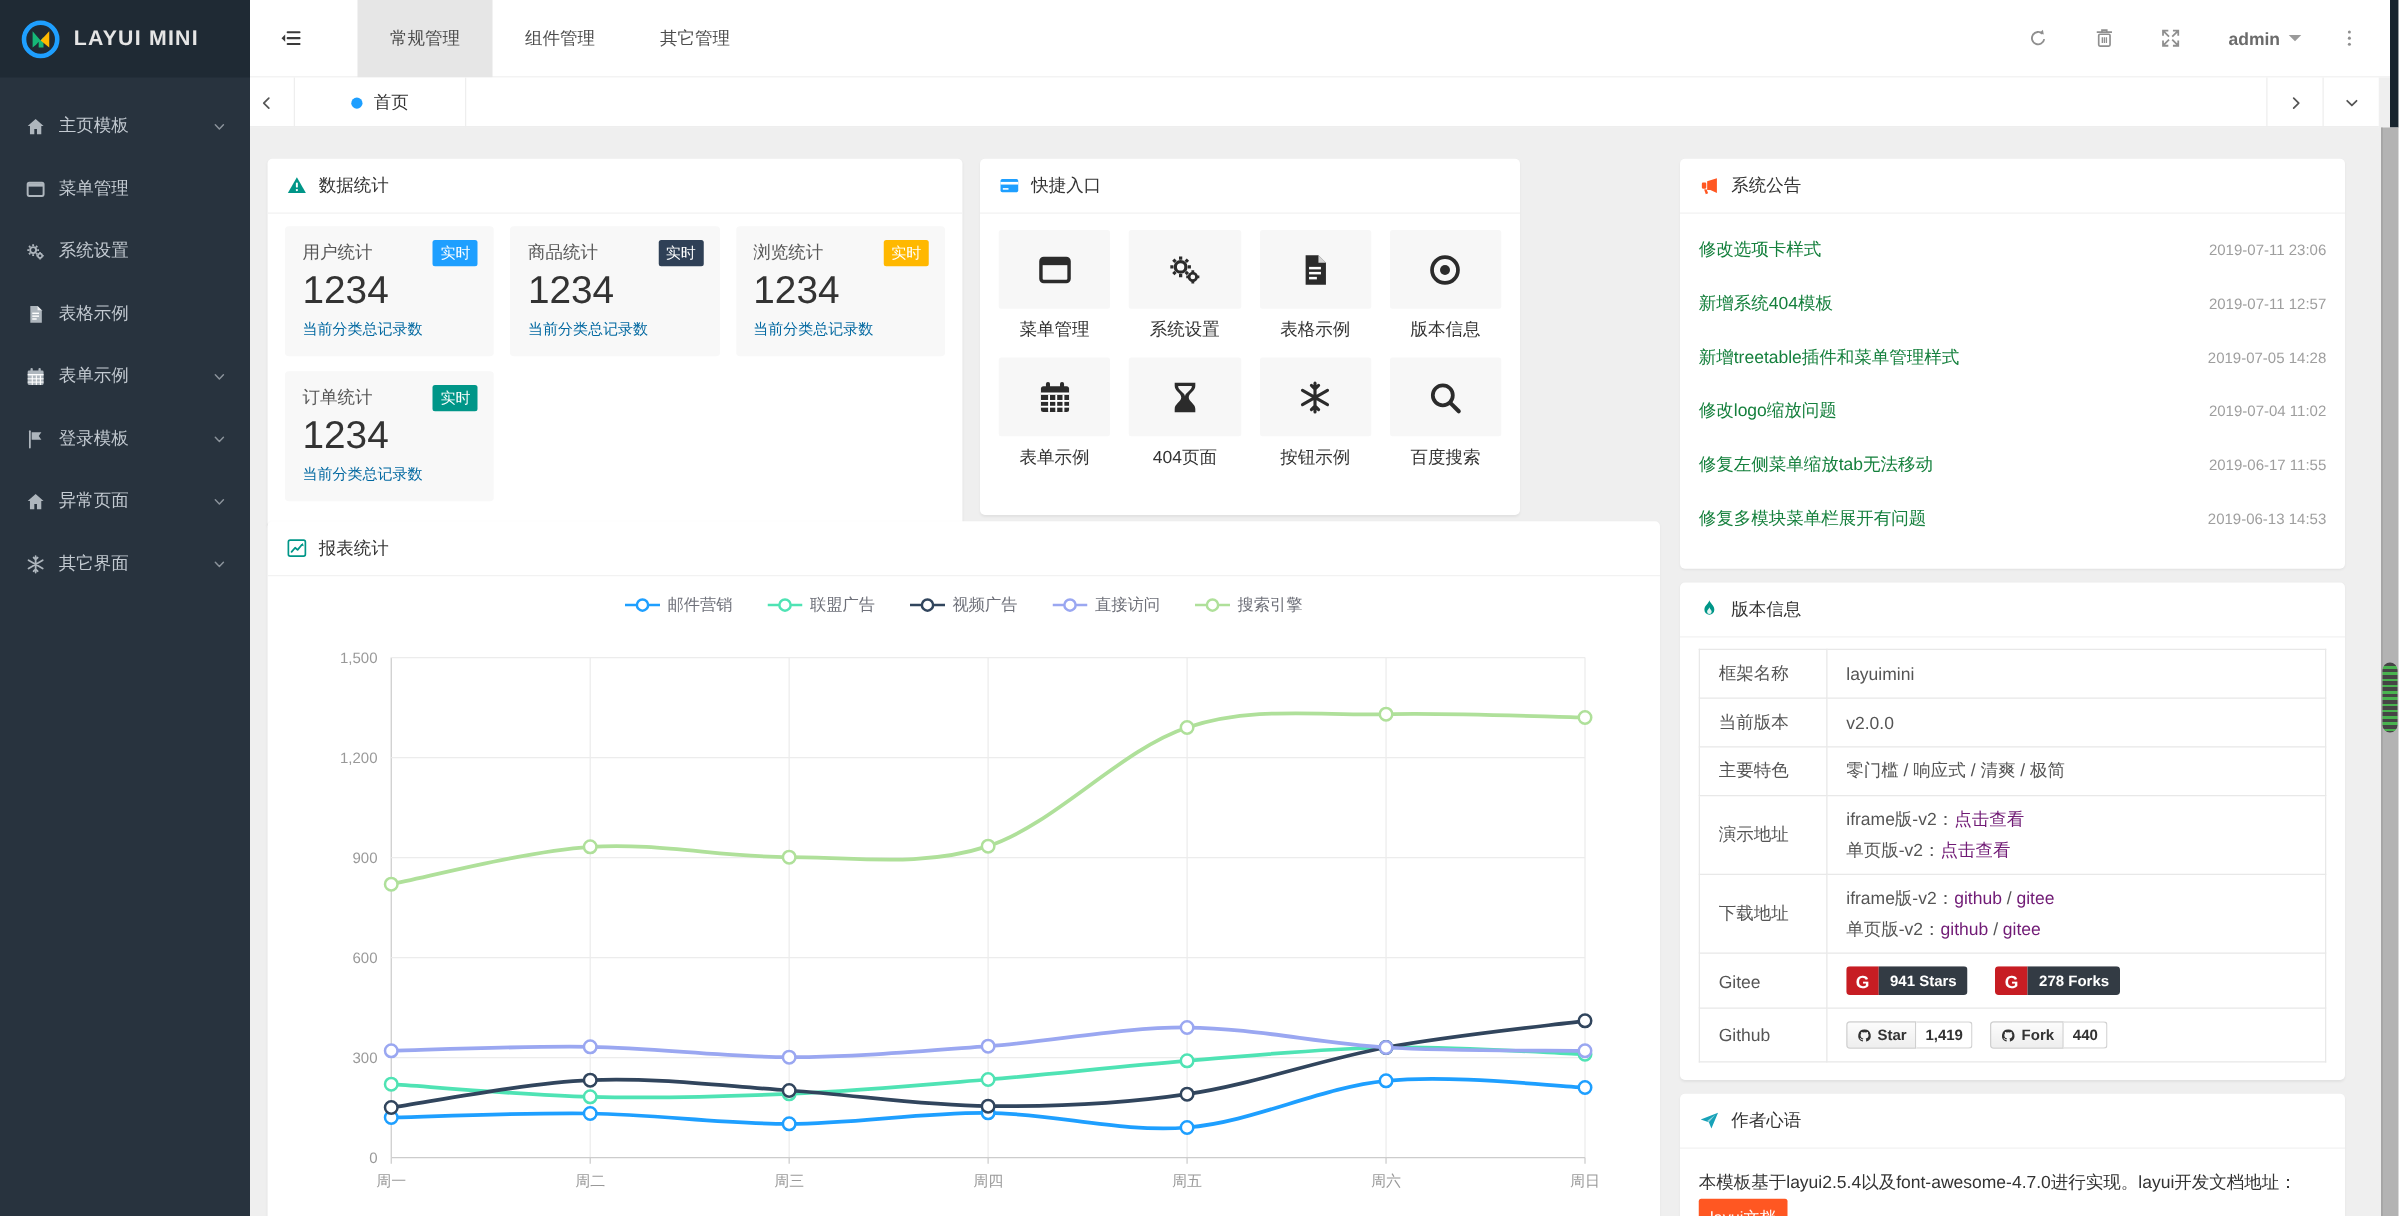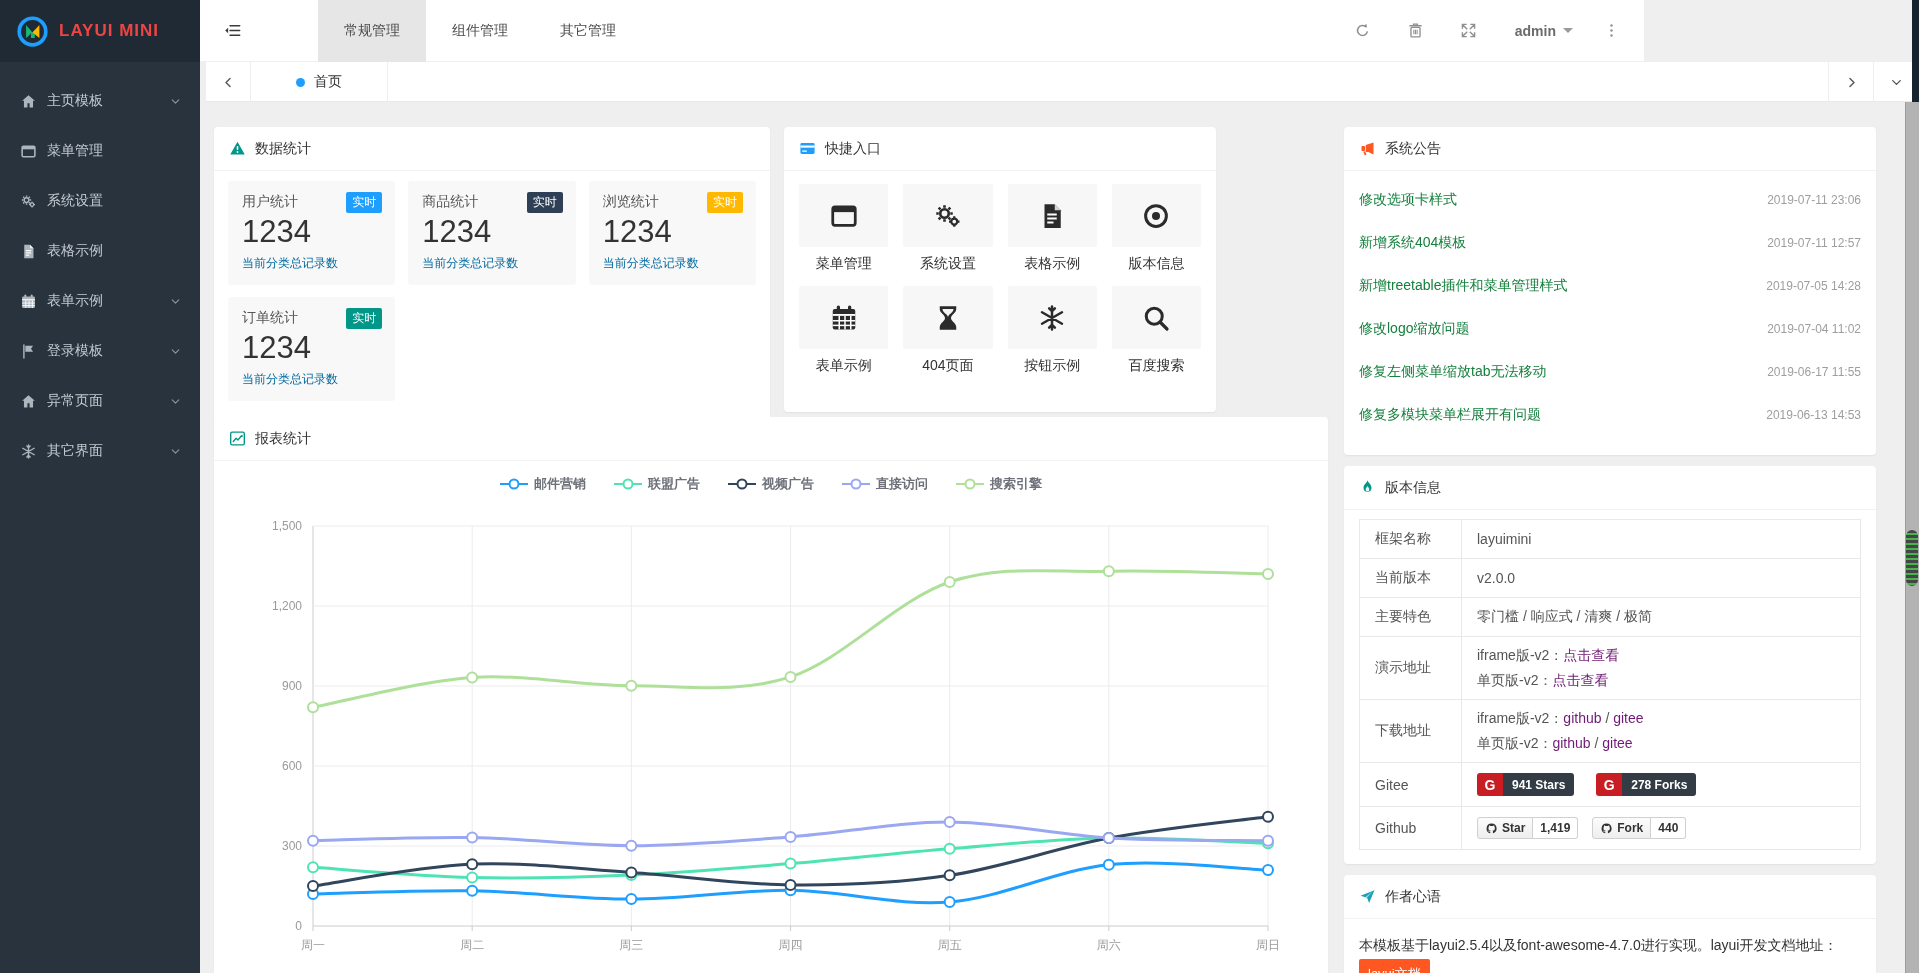--- a/index.html
+++ b/index.html
@@ -2,40 +2,40 @@
 <html><head>
 <meta charset="utf-8">
 <style>
   * { box-sizing: border-box; margin: 0; padding: 0; }
   body { font-family: "Liberation Sans", sans-serif; background: #fff; }
   #page { position: relative; width: 1919px; height: 973px; overflow: hidden; background: #efefef; }
 
   
   .sidebar { position: absolute; left: 0; top: 0; width: 200px; height: 100%; background: #28333E; z-index: 5; }
   .logo { height: 62px; background: #1F2A34; display: flex; align-items: center; padding-left: 16px; gap: 10px; }
-  .logo-title { color: #ef4444; font-size: 17px; font-weight: bold; letter-spacing: 1px; }
+  .logo-title { color: #e5e5e5; font-size: 17px; font-weight: bold; letter-spacing: 1px; }
   .menu { padding-top: 14px; }
   .menu-item { height: 50px; display: flex; align-items: center; padding: 0 18px 0 20px; color: #c3cad1; font-size: 14px; cursor: pointer; }
   .menu-item .mi-icon { width: 17px; height: 17px; margin-right: 10px; color: #aeb6bd; flex: none; }
   .menu-item .chev { margin-left: auto; width: 13px; height: 13px; color: #8b939b; }
 
   
-  .header { position: absolute; left: 200px; top: 0; width: 1444px; height: 62px; background: #fff; border-bottom: 1px solid #f0f0f0; display: flex; align-items: center; z-index: 4; gap: 32px; }
+  .header { position: absolute; left: 200px; top: 0; width: 1712px; height: 62px; background: #fff; border-bottom: 1px solid #f0f0f0; display: flex; align-items: center; z-index: 4; }
   .burger { width: 64px; height: 62px; display: flex; align-items: center; justify-content: center; color: #3a3a3a; cursor: pointer; }
   .htabs { display: flex; margin-left: 22px; height: 62px; }
   .htab { padding: 0 26px; height: 62px; display: flex; align-items: center; font-size: 14px; color: #4d4d4d; cursor: pointer; }
   .htab.active { background: #e6e6e6; }
   .header-right { margin-left: auto; display: flex; align-items: center; padding-right: 24px; color: #8f8f8f; }
   .hr-icon { width: 17px; height: 17px; margin-left: 36px; cursor: pointer; }
   .admin-box { display: flex; align-items: flex-start; margin-left: 38px; cursor: pointer; font-weight: bold; }
   .admin-name { font-size: 14px; color: #6b6b6b; }
   .caret { width: 0; height: 0; border: 5px solid transparent; border-top-color: #9a9a9a; margin-left: 7px; margin-top: 5px; }
 
   
-  .tabbar { position: absolute; left: 206px; top: 62px; width: 1712px; height: 40px; background: #fff; border-bottom: 1px solid #e9e9e9; display: flex; z-index: 4; }
+  .tabbar { position: absolute; left: 191px; top: 62px; width: 1712px; height: 40px; background: #fff; border-bottom: 1px solid #e9e9e9; display: flex; z-index: 4; }
   .tb-btn { width: 45px; height: 40px; display: flex; align-items: center; justify-content: center; color: #555; cursor: pointer; }
   .tb-prev { border-right: 1px solid #eee; }
   .tab-home { width: 137px; height: 40px; display: flex; align-items: center; justify-content: center; gap: 9px; font-size: 14px; color: #333; border-right: 1px solid #eee; cursor: pointer; }
   .tab-dot { width: 9px; height: 9px; border-radius: 50%; background: #1E9FFF; }
   .tb-fill { flex: 1; }
   .tb-next, .tb-more { border-left: 1px solid #eee; }
   .tb-btn svg { width: 15px; height: 15px; }
 
   
   .content { position: absolute; left: 200px; top: 102px; width: 1705px; height: 871px; background: #efefef; overflow: hidden; }
@@ -59,21 +59,21 @@
   .stat-desc { font-size: 12px; color: #0369a1; margin-top: 5px; }
 
   
   .quick-grid { padding: 13px 15px; display: grid; grid-template-columns: repeat(4, 1fr); gap: 13px 15px; }
   .quick-item { text-align: center; cursor: pointer; }
   .quick-iconbox { background: #f7f7f7; height: 63px; display: flex; align-items: center; justify-content: center; border-radius: 2px; color: #2b2b2b; }
   .quick-iconbox svg { width: 30px; height: 30px; }
   .quick-label { margin-top: 8px; font-size: 14px; color: #333; }
 
   
-  #chart-legend { margin-top: 14px; display: flex; justify-content: center; gap: 28px; font-weight: bold; }
+  #chart-legend { margin-top: 14px; display: flex; justify-content: center; gap: 28px; }
   .legend-item { display: flex; align-items: center; gap: 6px; font-size: 13px; color: #6e7079; cursor: pointer; }
   #chart-svg { display: block; margin-top: 8px; }
 
   
   .notice-list { padding: 7px 15px 0; }
   .notice-row { height: 43px; display: flex; align-items: center; justify-content: space-between; cursor: pointer; }
   .notice-title { font-size: 14px; color: #15803d; }
   .notice-date { font-size: 12px; color: #9e9e9e; }
 
   

